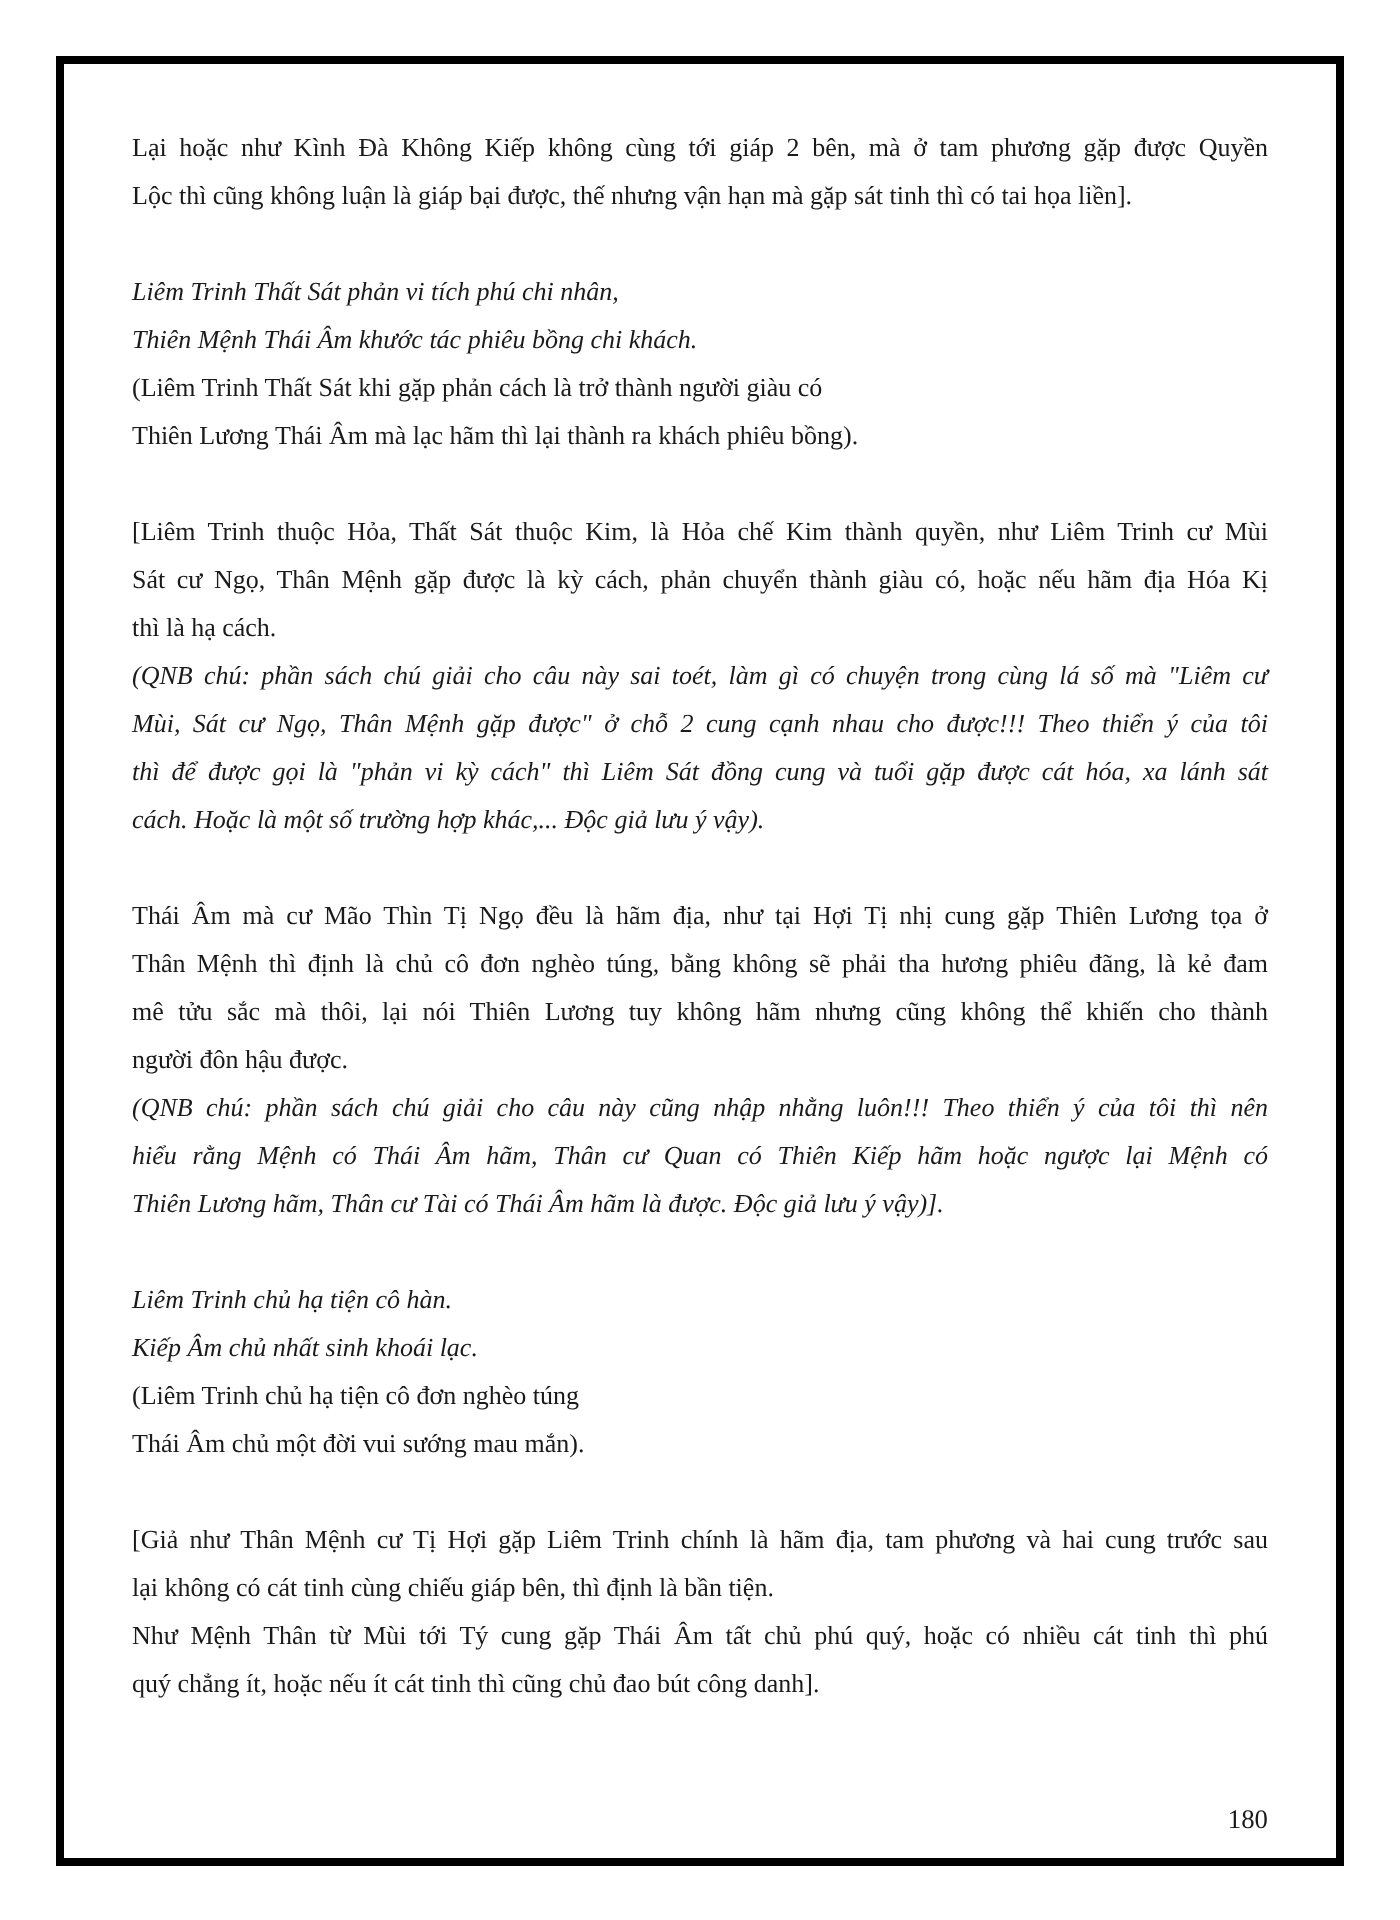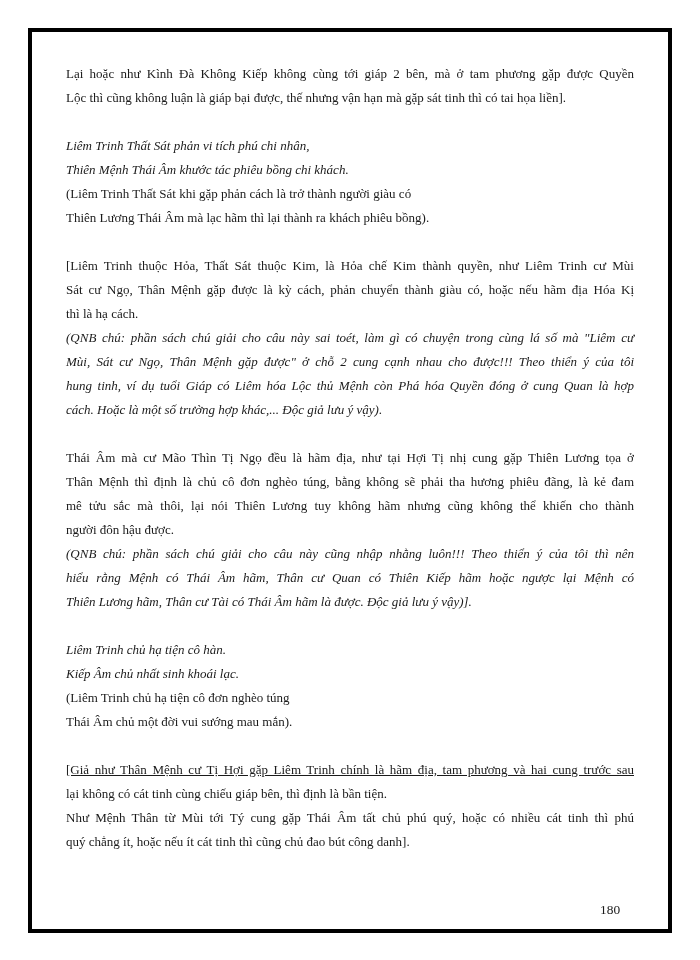--- a/index.html
+++ b/index.html
@@ -46,20 +46,21 @@
       text-align-last: justify;
     }
     .line.italic {
       font-style: italic;
     }
     .page-number {
       position: absolute;
       left: 600px;
       top: 900px;
       width: 34px;
+      text-align: right;
       font-size: 13.4px;
       line-height: 20px;
     }
   </style>
 </head>
 <body>
 
 <div class="page-frame" style="border-color: rgb(0, 0, 0);"></div>
 
 <div class="content">
@@ -72,39 +73,39 @@
     <span class="line italic">Thiên Mệnh Thái Âm khước tác phiêu bồng chi khách.</span>
     <span class="line">(Liêm Trinh Thất Sát khi gặp phản cách là trở thành người giàu có</span>
     <span class="line">Thiên Lương Thái Âm mà lạc hãm thì lại thành ra khách phiêu bồng).</span>
   </div>
   <div class="para">
     <span class="line justify" style="white-space: normal;">[Liêm Trinh thuộc Hỏa, Thất Sát thuộc Kim, là Hỏa chế Kim thành quyền, như Liêm Trinh cư Mùi</span>
     <span class="line justify" style="white-space: normal;">Sát cư Ngọ, Thân Mệnh gặp được là kỳ cách, phản chuyển thành giàu có, hoặc nếu hãm địa Hóa Kị</span>
     <span class="line">thì là hạ cách.</span>
     <span class="line italic justify" style="white-space: normal;">(QNB chú: phần sách chú giải cho câu này sai toét, làm gì có chuyện trong cùng lá số mà "Liêm cư</span>
     <span class="line italic justify" style="white-space: normal;">Mùi, Sát cư Ngọ, Thân Mệnh gặp được" ở chỗ 2 cung cạnh nhau cho được!!! Theo thiển ý của tôi</span>
-    <span class="line italic justify" style="white-space: normal;">hung tinh, ví dụ tuổi Giáp có Liêm hóa Lộc thủ Mệnh còn Phá hóa Quyền đóng ở cung Quan là hợp</span>
+    <span class="line italic justify" style="white-space: normal;">thì để được gọi là "phản vi kỳ cách" thì Liêm Sát đồng cung và tuổi gặp được cát hóa, xa lánh sát</span>
     <span class="line italic">cách. Hoặc là một số trường hợp khác,... Độc giả lưu ý vậy).</span>
   </div>
   <div class="para">
     <span class="line justify" style="white-space: normal;">Thái Âm mà cư Mão Thìn Tị Ngọ đều là hãm địa, như tại Hợi Tị nhị cung gặp Thiên Lương tọa ở</span>
     <span class="line justify" style="white-space: normal;">Thân Mệnh thì định là chủ cô đơn nghèo túng, bằng không sẽ phải tha hương phiêu đãng, là kẻ đam</span>
     <span class="line justify" style="white-space: normal;">mê tửu sắc mà thôi, lại nói Thiên Lương tuy không hãm nhưng cũng không thể khiến cho thành</span>
     <span class="line">người đôn hậu được.</span>
     <span class="line italic justify" style="white-space: normal;">(QNB chú: phần sách chú giải cho câu này cũng nhập nhằng luôn!!! Theo thiển ý của tôi thì nên</span>
     <span class="line italic justify" style="white-space: normal;">hiểu rằng Mệnh có Thái Âm hãm, Thân cư Quan có Thiên Kiếp hãm hoặc ngược lại Mệnh có</span>
     <span class="line italic">Thiên Lương hãm, Thân cư Tài có Thái Âm hãm là được. Độc giả lưu ý vậy)].</span>
   </div>
   <div class="para">
     <span class="line italic">Liêm Trinh chủ hạ tiện cô hàn.</span>
     <span class="line italic">Kiếp Âm chủ nhất sinh khoái lạc.</span>
     <span class="line">(Liêm Trinh chủ hạ tiện cô đơn nghèo túng</span>
     <span class="line">Thái Âm chủ một đời vui sướng mau mắn).</span>
   </div>
   <div class="para">
-    <span class="line justify" style="white-space: normal; text-decoration: underline;">[Giả như Thân Mệnh cư Tị Hợi gặp Liêm Trinh chính là hãm địa, tam phương và hai cung trước sau</span>
+    <span class="line justify" style="white-space: normal;">[Giả như Thân Mệnh cư Tị Hợi gặp Liêm Trinh chính là hãm địa, tam phương và hai cung trước sau</span>
     <span class="line">lại không có cát tinh cùng chiếu giáp bên, thì định là bần tiện.</span>
     <span class="line justify" style="white-space: normal;">Như Mệnh Thân từ Mùi tới Tý cung gặp Thái Âm tất chủ phú quý, hoặc có nhiều cát tinh thì phú</span>
     <span class="line">quý chẳng ít, hoặc nếu ít cát tinh thì cũng chủ đao bút công danh].</span>
   </div>
 </div>
 
 <div class="page-number">180</div>
 
 </body></html>

